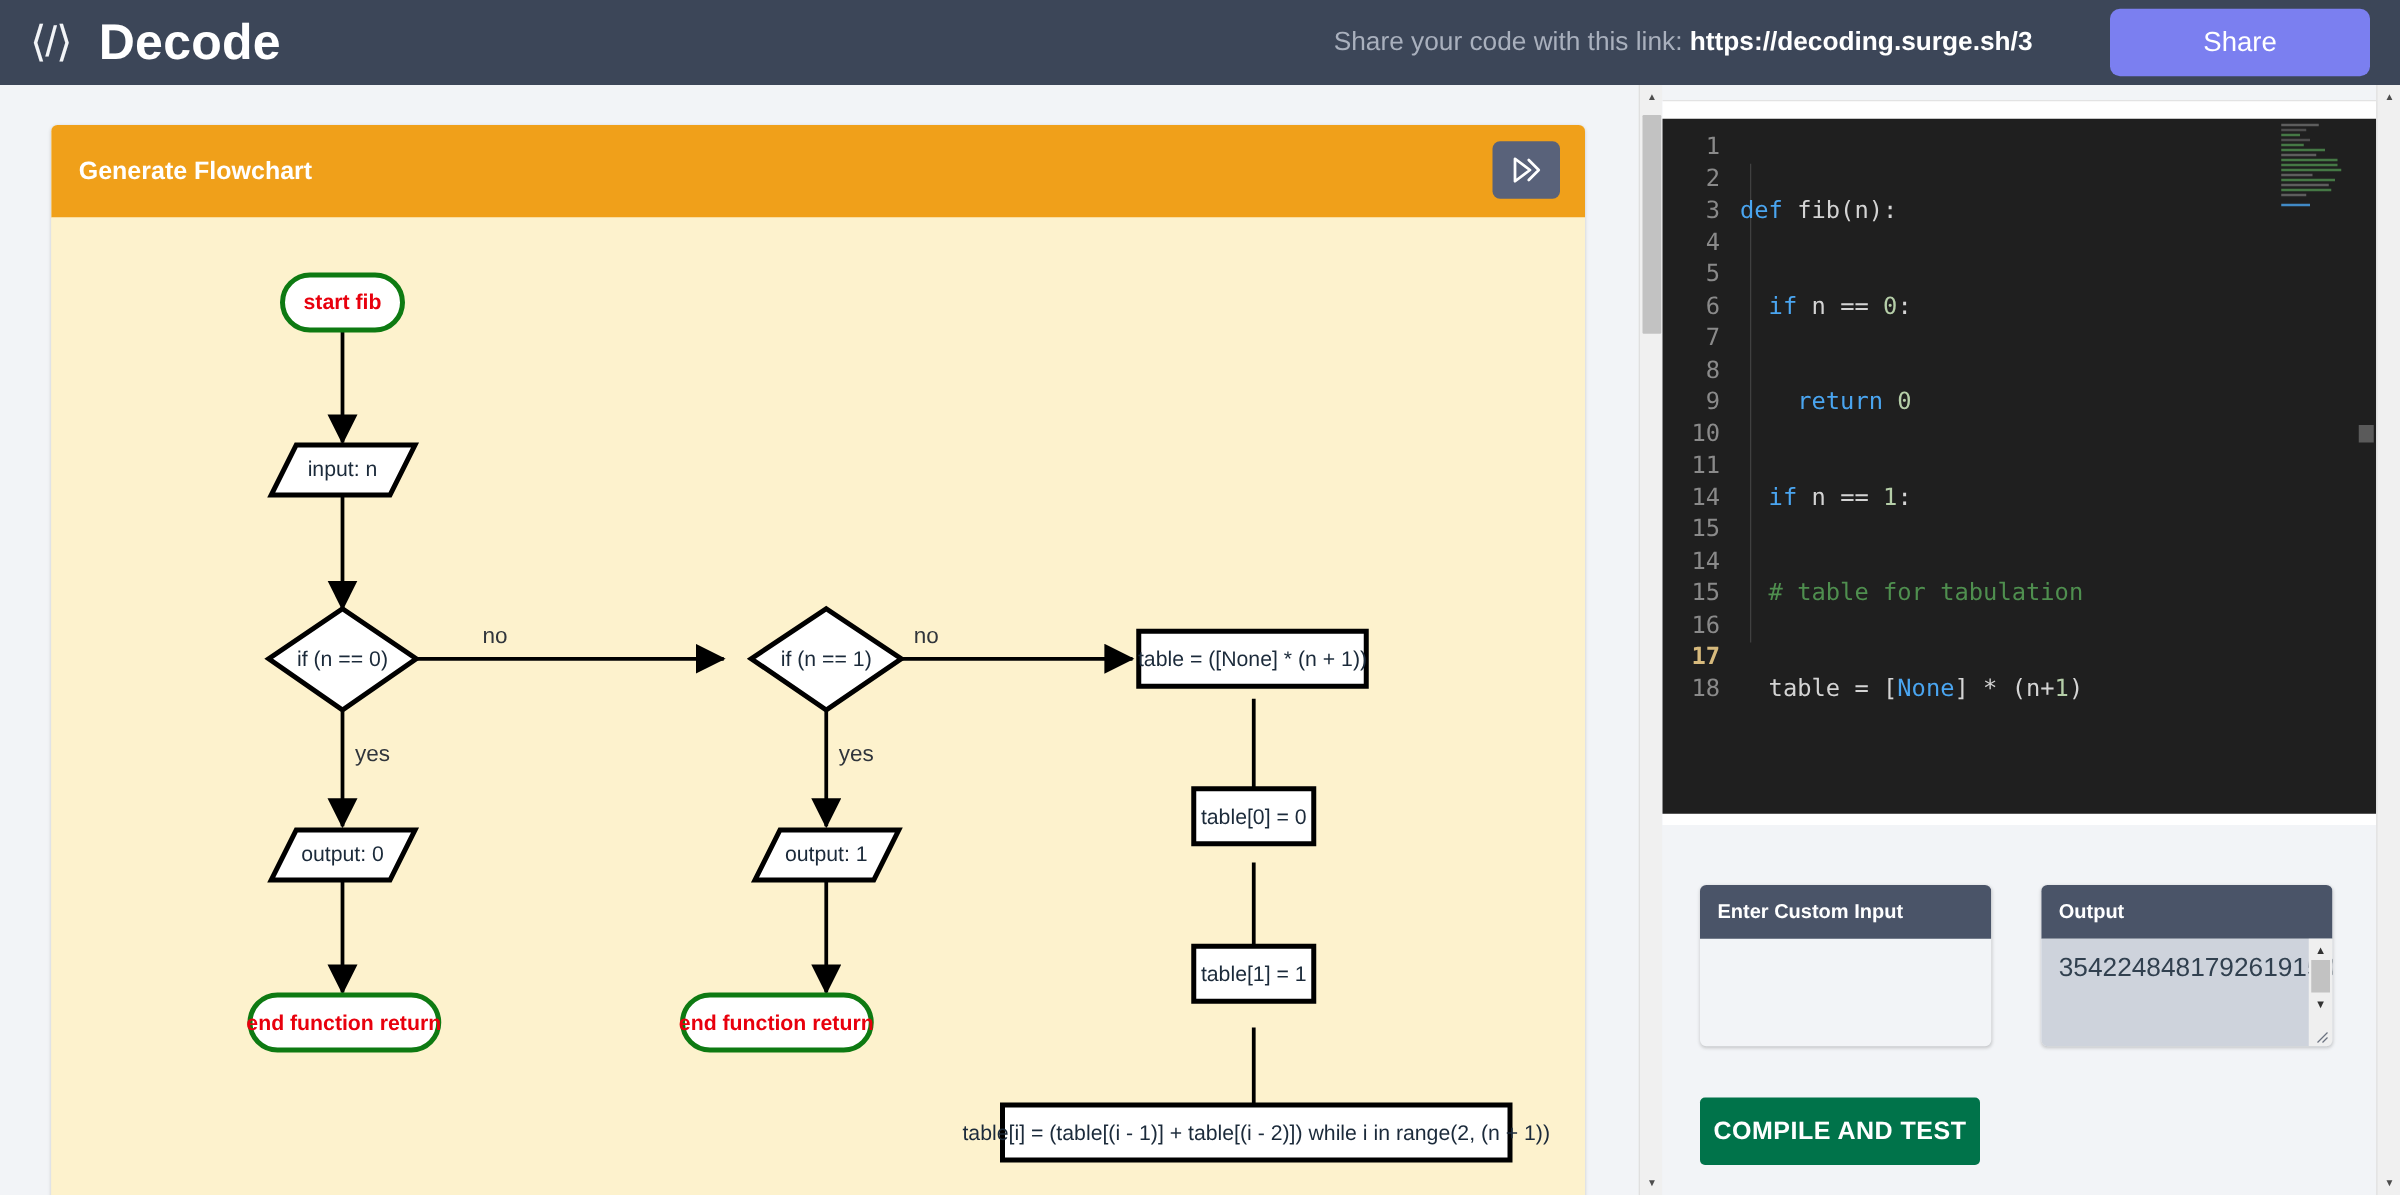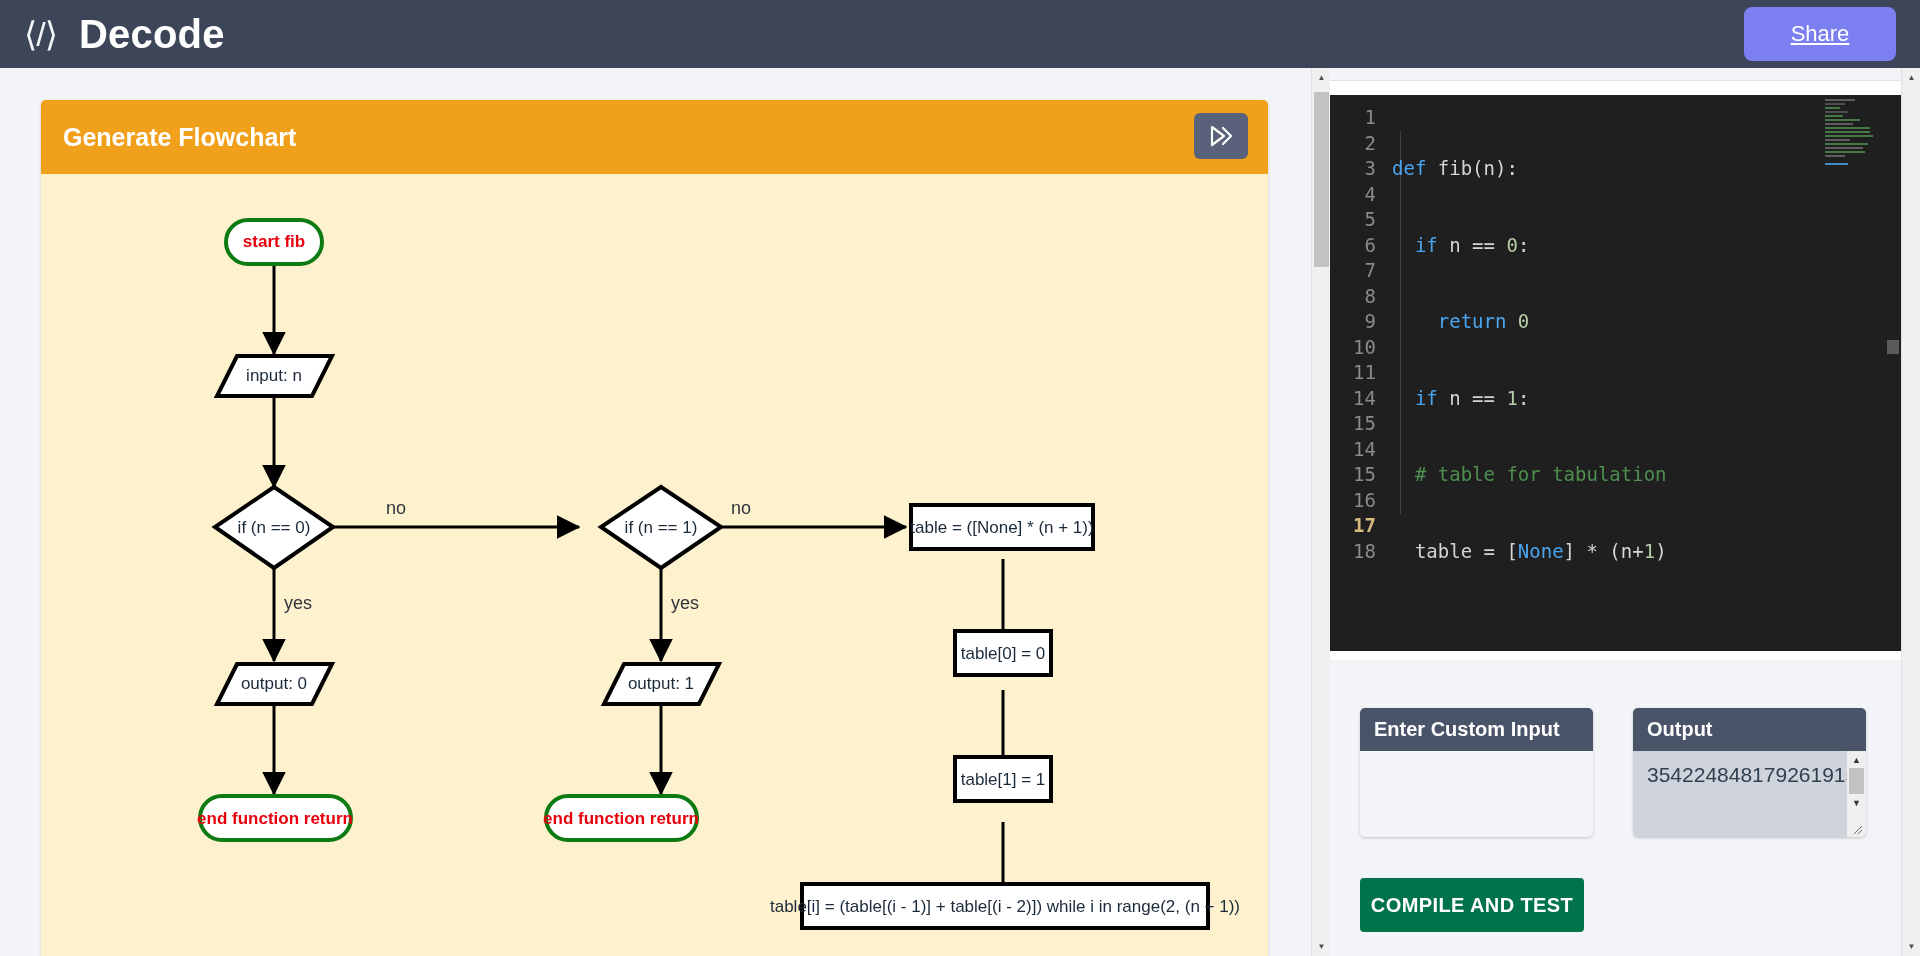--- a/index.html
+++ b/index.html
@@ -28,22 +28,22 @@
   #brand-title {
     color: #ffffff; font-size: 40px; font-weight: bold; letter-spacing: .2px;
   }
   #header-right {
     margin-left: auto; display: flex; align-items: center; gap: 62px;
   }
   #share-text { font-size: 21px; color: #a9b0bd; white-space: nowrap; }
   #share-link { color: #ffffff; font-weight: bold; }
   #share-button {
     background: #7b7ff0; color: #ffffff; border: none; border-radius: 8px;
-    font-size: 22px; width: 152px; height: 54px;
-    font-family: "Liberation Sans", sans-serif; cursor: pointer; text-decoration: underline;
+    font-size: 22px; width: 208px; height: 54px;
+    font-family: "Liberation Sans", sans-serif; cursor: pointer;
   }
 
   
   #main-area { display: flex; height: 888px; background: #f2f4f7; }
 
   
   #flow-pane {
     width: 1330px; height: 888px; position: relative;
     background: #f2f4f7; overflow: hidden;
   }
@@ -51,21 +51,21 @@
     position: absolute; left: 41px; top: 32px;
     width: 1227px; height: 1060px;
     border-radius: 5px; overflow: hidden;
     box-shadow: 0 1px 3px rgba(0,0,0,.18);
     background: #fdf2cd;
   }
   #flow-header {
     height: 74px; background: #f0a01a; display: flex; align-items: center;
     padding: 0 22px; position: relative;
   }
-  #flow-title { color: #ffffff; font-size: 25px; font-weight: bold; }
+  #flow-title { color: #ffffff; font-size: 20px; font-weight: bold; }
   #flow-run-button {
     position: absolute; right: 20px; top: 13px;
     width: 54px; height: 46px; border-radius: 6px;
     background: #59627a; border: none; cursor: pointer;
     display: flex; align-items: center; justify-content: center;
   }
   #flow-canvas { position: relative; width: 100%; height: 986px; background: #fdf2cd; }
   #flow-canvas svg { display: block; }
 
   
@@ -131,21 +131,21 @@
 
   
   #console-row {
     position: absolute; left: 0; top: 640px;
     display: flex; gap: 40px; padding-left: 30px;
   }
   .io-card { width: 233px; border-radius: 5px; overflow: hidden;
              box-shadow: 0 1px 3px rgba(0,0,0,.2); }
   .io-head { height: 43px; background: #4a5468; color: #ffffff;
              display: flex; align-items: center; padding: 0 14px;
-             font-size: 20px; font-weight: bold; }
+             font-size: 16px; font-weight: bold; }
   .io-body { height: 86px; background: #ced3dc; position: relative;
              font-size: 21px; color: #31404f; padding: 10px 14px; line-height: 28px; }
   .io-body.placeholder { color: #8d949e; }
   .resize-grip { position: absolute; right: 3px; bottom: 2px; width: 12px; height: 12px; }
   .out-scroll { position: absolute; right: 0; top: 0; width: 19px; height: 86px;
                 background: #efefef; }
   .out-scroll .arw { width: 19px; height: 17px; display: flex;
                      align-items: center; justify-content: center;
                      font-size: 9px; color: #333; }
   .out-scroll .thumb { width: 15px; height: 26px; background: #c2c2c2; margin: 0 auto; }
@@ -176,20 +176,24 @@
 </style>
 </head>
 <body>
 
 <div id="app-header">
   <div id="brand">
     <span id="code-bracket-icon">⟨/⟩</span>
     <span id="brand-title">Decode</span>
   </div>
   <div id="header-right">
+    <div id="share-text">
+      <span>Share your code with this link:</span>
+      <span id="share-link">https://decoding.surge.sh/3</span>
+    </div>
     <button id="share-button">Share</button>
   </div>
 </div>
 
 <div id="main-area">
 
   <div id="flow-pane">
     <div id="flow-card">
 
       <div id="flow-header">

